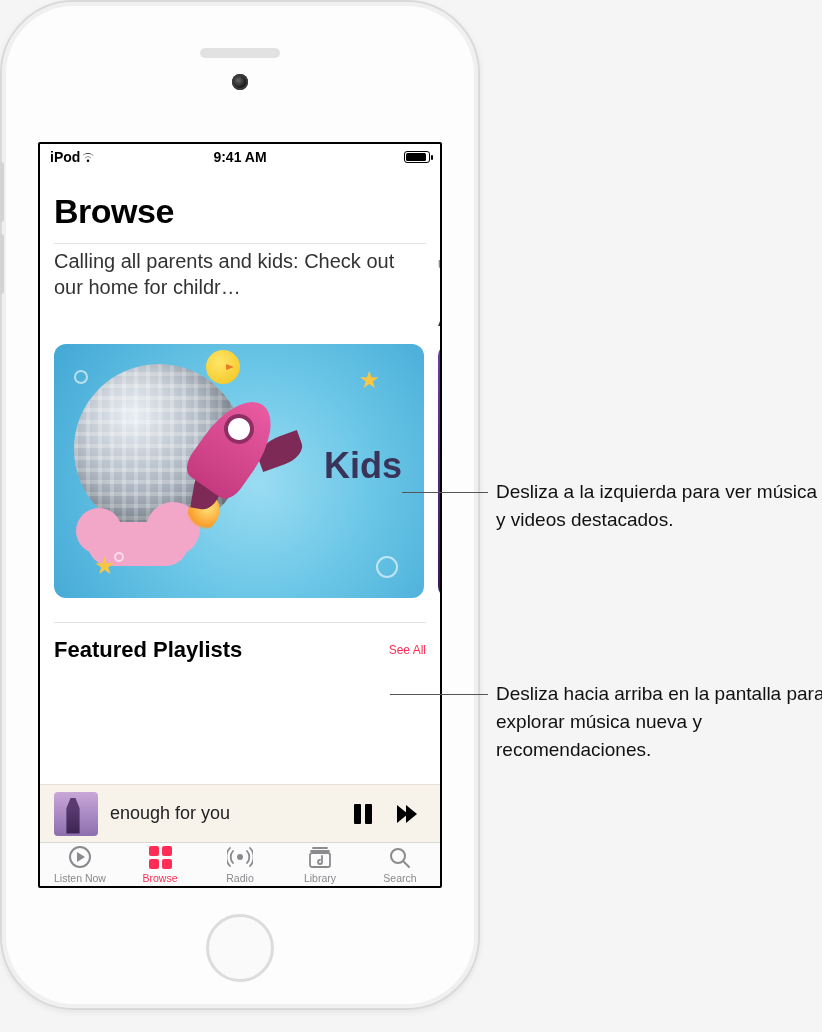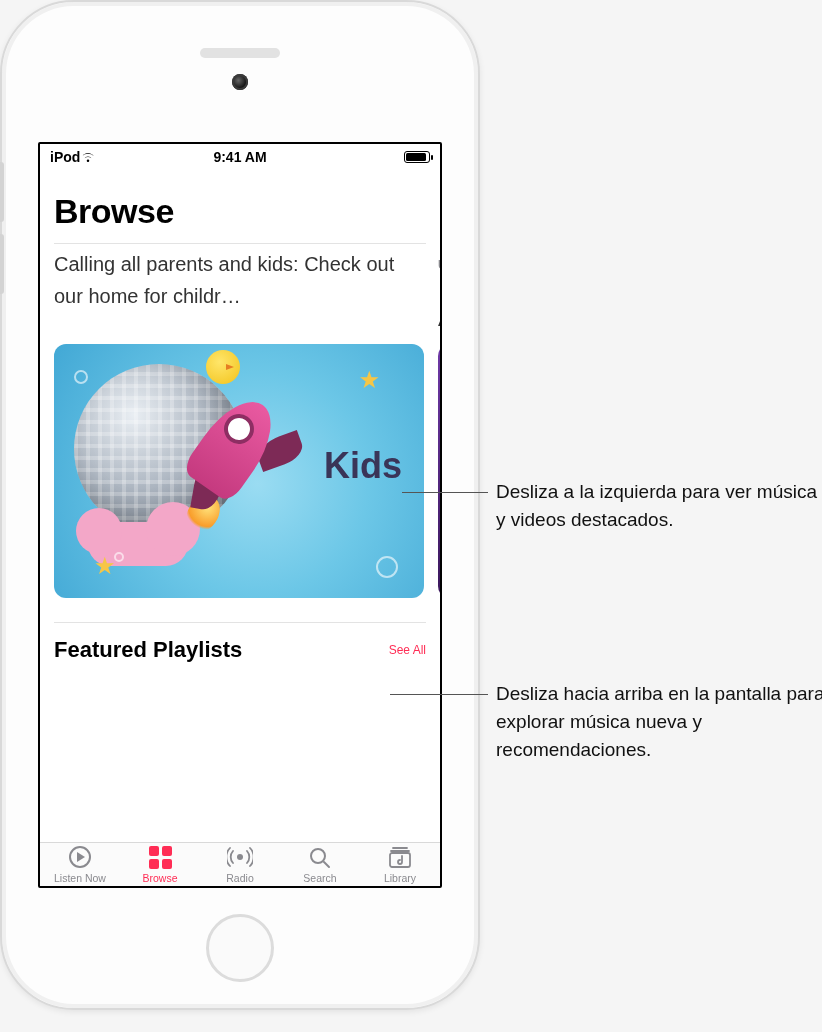--- a/index.html
+++ b/index.html
@@ -76,21 +76,21 @@
   .battery::after {
     content:""; position:absolute; right:-4px; top:3px; width:2.5px; height:5px; background:#000; border-radius:1px;
   }
   .battery-fill { position:absolute; left:1px; top:1px; bottom:1px; width:20px; background:#000; border-radius:1.5px; }
 
   
   .content { flex:1; overflow:hidden; padding:0 14px; }
   .page-title { font-size:34px; font-weight:800; letter-spacing:-.5px; margin-top:22px; }
   .divider { height:1px; background:#e3e3e3; margin-top:12px; }
   .eyebrow { font-size:12px; font-weight:700; color:#8a8a8f; letter-spacing:.4px; margin-top:14px; }
-  .card-title { font-size:20px; line-height:32px; color:#333; margin-top:4px; }
+  .card-title { font-size:20px; line-height:26px; color:#333; margin-top:4px; }
   .hero-row { display:flex; gap:14px; margin-top:12px; }
   .hero {
     flex:0 0 370px;
     height:254px;
     border-radius:12px;
     background: radial-gradient(circle at 55% 55%, #9adcf2 0%, #6cc7e7 45%, #42a8d5 100%);
     position:relative;
     overflow:hidden;
   }
   .kids-label {
@@ -296,20 +296,36 @@
         </div>
         <div class="hero-peek"></div>
       </div>
 
       <div class="section-head">
         <div class="section-title">Featured Playlists</div>
         <div class="see-all">See All</div>
       </div>
     </div>
 
+    <div class="now-playing">
+      <div class="np-art"></div>
+      <div class="np-title">enough for you</div>
+      <div class="np-btn">
+        <div class="pause">
+            <span></span>
+            <span></span>
+          </div>
+      </div>
+      <div class="np-btn">
+        <div class="next">
+            <div class="tri"></div>
+            <div class="tri"></div>
+          </div>
+      </div>
+    </div>
 
     <div class="tab-bar">
       <div class="tab">
         <svg viewBox="0 0 26 24">
           <circle cx="13" cy="12" r="10" fill="none" stroke="currentColor" stroke-width="2"></circle>
           <path d="M10 7l8 5-8 5z" fill="currentColor"></path>
         </svg>
         <span>Listen Now</span>
       </div>
       <div class="tab active">
@@ -323,32 +339,32 @@
       </div>
       <div class="tab">
         <svg viewBox="0 0 26 24">
           <circle cx="13" cy="12" r="3" fill="currentColor"></circle>
           <path d="M6 6a9 9 0 0 0 0 12M20 6a9 9 0 0 1 0 12M3 3a13 13 0 0 0 0 18M23 3a13 13 0 0 1 0 18" fill="none" stroke="currentColor" stroke-width="1.8" stroke-linecap="round"></path>
         </svg>
         <span>Radio</span>
       </div>
       <div class="tab">
         <svg viewBox="0 0 26 24">
-          <circle cx="11" cy="11" r="7" fill="none" stroke="currentColor" stroke-width="2"></circle>
-          <path d="M17 17l5 5" stroke="currentColor" stroke-width="2" stroke-linecap="round"></path>
-        </svg>
-        <span>Search</span>
-      </div>
-      <div class="tab">
-        <svg viewBox="0 0 26 24">
           <path d="M6 3h14M4 6h18" stroke="currentColor" stroke-width="1.8" stroke-linecap="round"></path>
           <rect x="3" y="8" width="20" height="14" rx="2" fill="none" stroke="currentColor" stroke-width="1.8"></rect>
           <path d="M15 11v6a2 2 0 1 1-2-2" fill="none" stroke="currentColor" stroke-width="1.8" stroke-linecap="round"></path>
         </svg>
         <span>Library</span>
+      </div>
+      <div class="tab">
+        <svg viewBox="0 0 26 24">
+          <circle cx="11" cy="11" r="7" fill="none" stroke="currentColor" stroke-width="2"></circle>
+          <path d="M17 17l5 5" stroke="currentColor" stroke-width="2" stroke-linecap="round"></path>
+        </svg>
+        <span>Search</span>
       </div>
     </div>
 
   </div>
 </div>
 
 <div class="callout-line line1"></div>
 <div class="callout c1">Desliza a la izquierda para ver música y videos destacados.</div>
 <div class="callout-line line2"></div>
 <div class="callout c2">Desliza hacia arriba en la pantalla para explorar música nueva y recomendaciones.</div>

